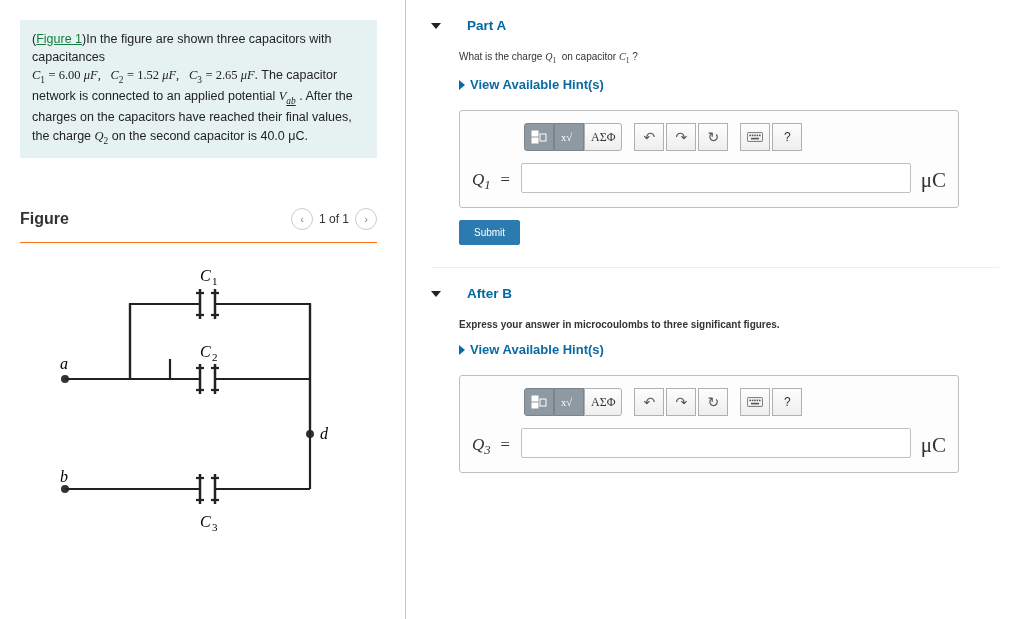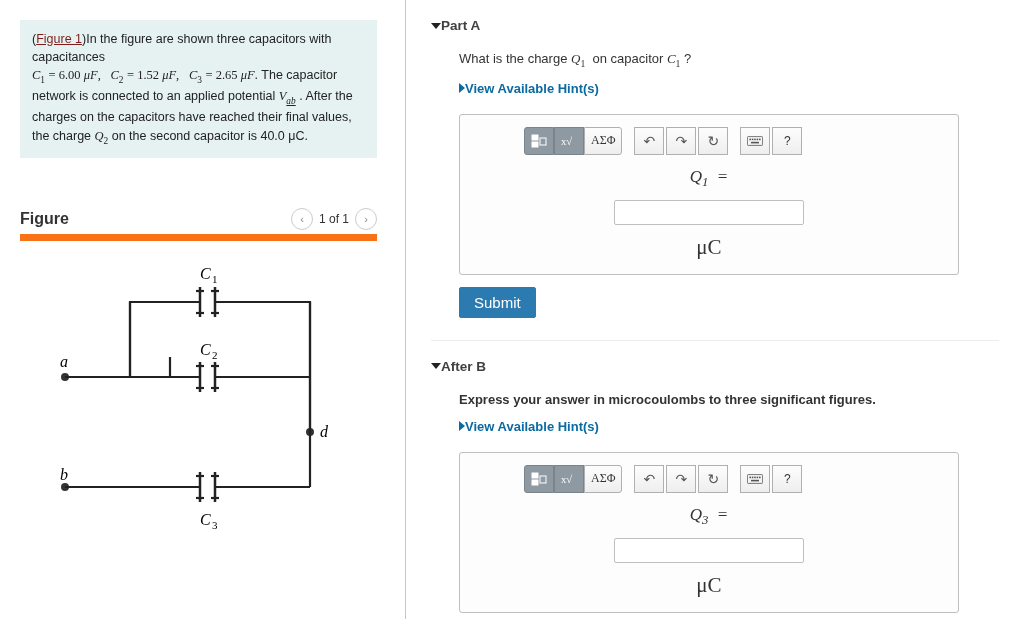--- a/index.html
+++ b/index.html
@@ -28,56 +28,56 @@
   }
   
   .problem {
     background: #e6f2f2;
     padding: 10px 12px;
     font-size: 12.5px;
     line-height: 1.45;
     color: #222;
     margin-bottom: 50px;
   }
-  .problem .link { color: #7f1d1d; text-decoration: underline; cursor: pointer; }
+  .problem .link { color: #15803d; text-decoration: underline; cursor: pointer; }
   .mi { font-family: "Times New Roman", serif; font-style: italic; }
   .mr { font-family: Liberation Serif, serif; }
   sub { font-size: 0.75em; font-family: "Times New Roman", serif;}
   
   .fig-head {
     display: flex;
     align-items: center;
     justify-content: space-between;
-    border-bottom: 7px solid #f97316;
-    padding-bottom: 4px;
+    border-bottom: 1px solid #f97316;
+    padding-bottom: 12px;
     gap: 48px;
   }
   .fig-head h2 { font-size: 16px; font-weight: bold; margin: 0; }
   .fig-pager { display: flex; align-items: center; gap: 6px; font-size: 12px; color: #333;}
   .circlebtn {
     width: 22px; height: 22px; border-radius: 50%; border: 1px solid #ccc;
     display: inline-flex; align-items: center; justify-content: center;
     color: #888; font-size: 11px; background: #fff; cursor: pointer;
   }
   .figure-body { padding-top: 16px; }
   
   .part-header {
-    display: flex; align-items: center; gap: 0;
-    font-weight: bold; font-size: 13.5px; color: #404040;
+    display: flex; align-items: center; gap: 26px;
+    font-weight: bold; font-size: 13.5px; color: #0369a1;
     margin-bottom: 18px;
   }
   .part-header .caret.down {
     width: 0; height: 0; border-left: 5px solid transparent;
     border-right: 5px solid transparent; border-top: 6px solid #222;
   }
-  .qtext { font-size: 13px; margin: 0 0 12px 28px; color: #333;}
+  .qtext { font-size: 10px; margin: 0 0 12px 28px; color: #333;}
   .qtext-bold { font-weight: bold; }
   .hints-link {
     color: #0a6aa1; font-weight: bold; font-size: 13px;
-    margin: 0 0 18px 28px; display: flex; align-items: center; cursor: pointer;
+    margin: 0 0 18px 28px; display: flex; align-items: center; gap: 5px; cursor: pointer;
   }
   .hints-link .caret-right {
     width: 0; height: 0; border-top: 5px solid transparent;
     border-bottom: 5px solid transparent; border-left: 6px solid #0a6aa1;
   }
   
   .answer-box {
     margin-left: 28px;
     border: 1px solid #bfbfbf;
     border-radius: 3px;
@@ -95,33 +95,33 @@
     font-size: 12px; color: #333; cursor: pointer; padding: 0 6px;
   }
   .tb-btn.active { background: #8e99a2; color: #fff; border-color:#7a848d;}
   .tb-btn svg { width: 16px; height: 16px; }
   .tb-group { display:flex; }
   .tb-group .tb-btn:first-child{border-top-left-radius:3px;border-bottom-left-radius:3px;}
   .tb-group .tb-btn:last-child{border-top-right-radius:3px;border-bottom-right-radius:3px;}
   .tb-sep { width: 8px; }
   .tb-icon { font-size: 14px; color:#555; }
   .inputrow {
-    display: flex; align-items: center; gap: 10px;
-    font-family: "Times New Roman", serif; font-size: 17px; flex-direction: column;
+    display: flex; align-items: flex-end; gap: 10px;
+    font-family: "Times New Roman", serif; font-size: 17px;
   }
   .inputrow .lhs { font-style: italic; white-space: nowrap; }
   .inputrow input[type="text"] {
     flex: 1; height: 30px; border: 1px solid #bfbfbf; border-radius: 2px;
     padding: 4px 6px; font-family: Arial; font-size: 13px;
   }
   .inputrow .unit { font-family:"Times New Roman",serif; font-size: 21px;}
   .submit {
     margin: 12px 0 0 28px;
     background: #2b7ab0; color: #fff; border: 1px solid #2b7ab0;
-    padding: 6px 14px; font-size: 15px; border-radius: 2px; cursor: pointer;
+    padding: 6px 14px; font-size: 10px; border-radius: 2px; cursor: pointer;
   }
   hr.phr{border:none;border-top:1px solid #ececec;margin:22px 0 18px 0;}
 </style>
 </head>
 <body>
 
 <div class="container">
 
   <div class="left">
     <div class="problem">

